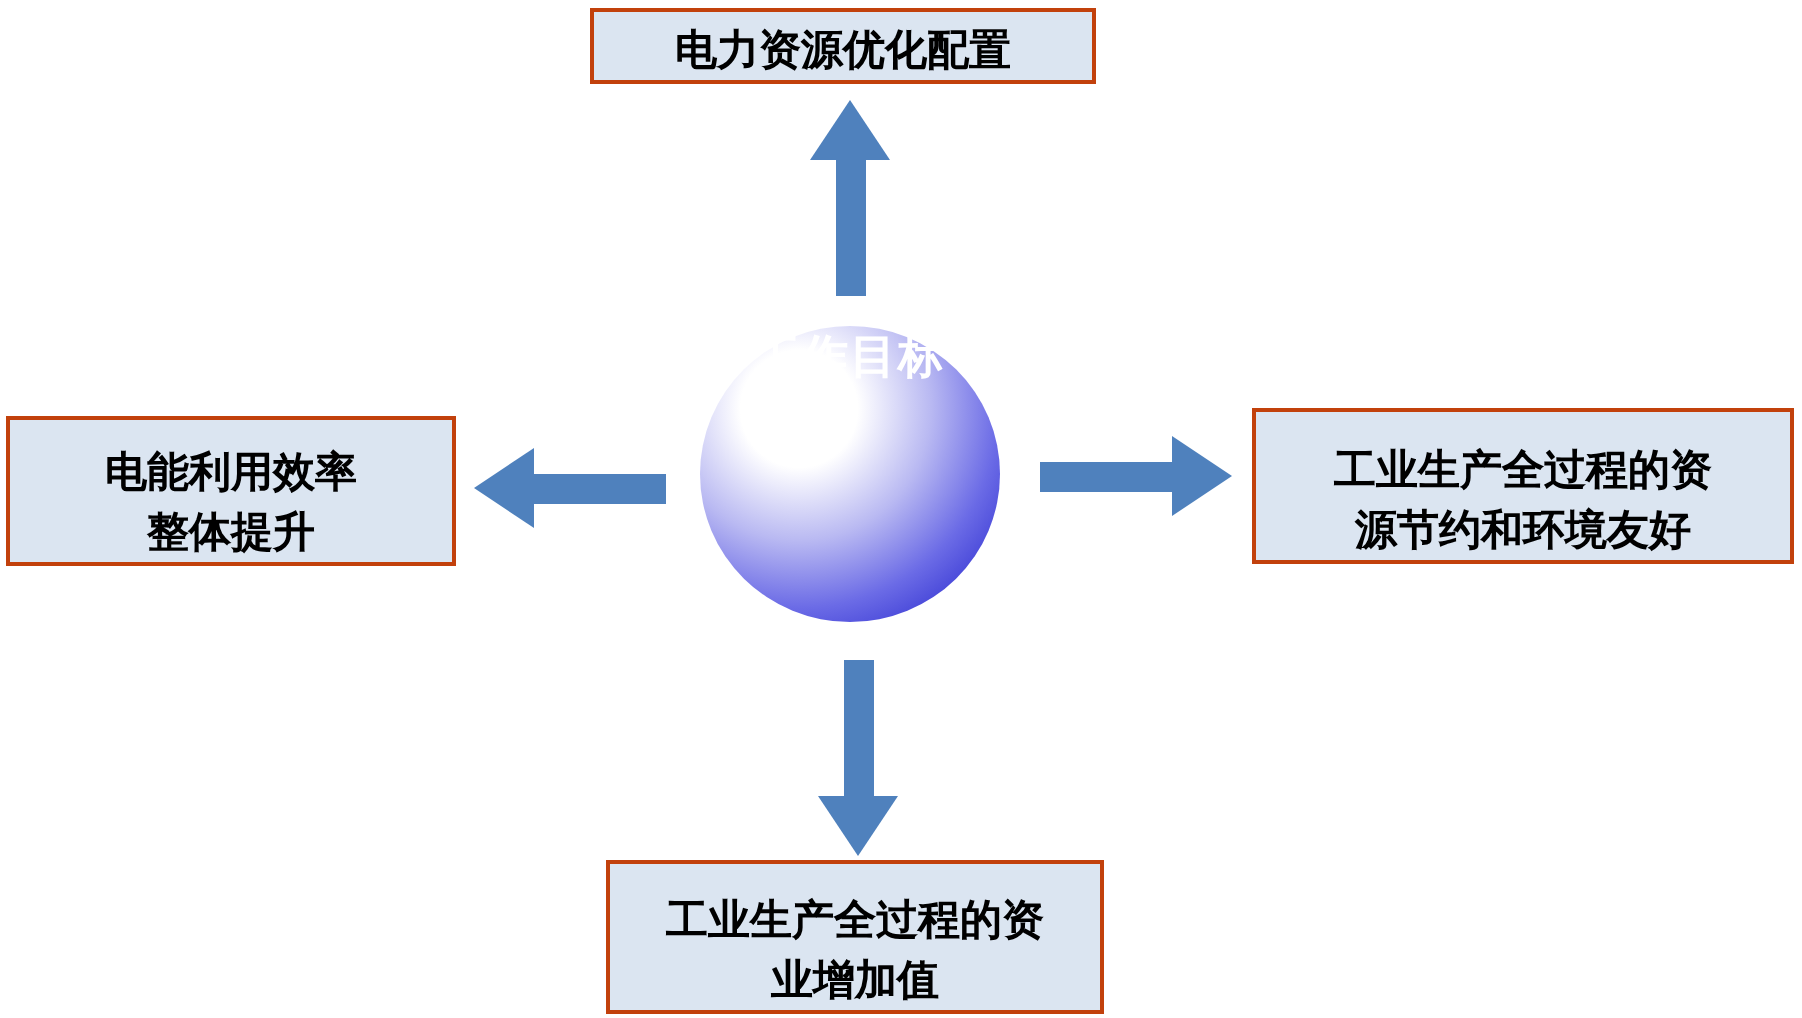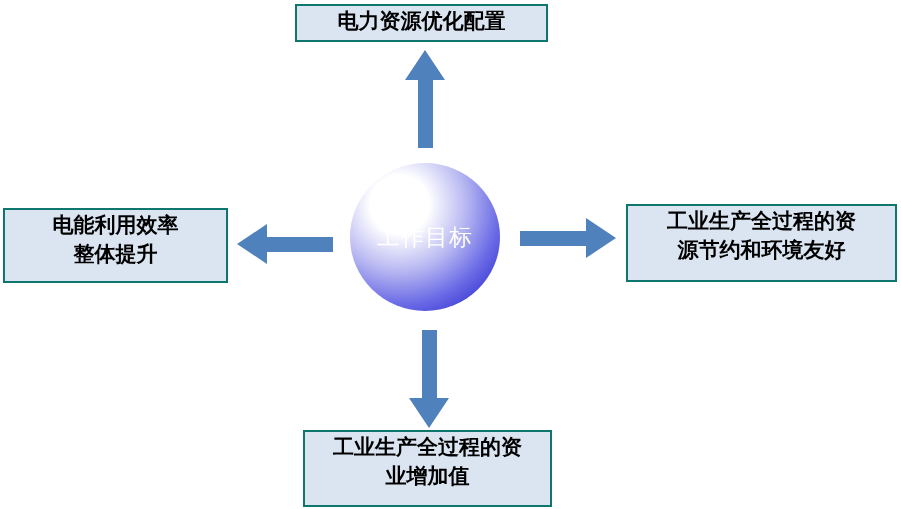--- a/index.html
+++ b/index.html
@@ -12,23 +12,23 @@
     width: 901px;
     height: 509px;
     background: #ffffff;
     font-family: "Liberation Sans", sans-serif;
     overflow: hidden;
   }
   .box {
     position: absolute;
     box-sizing: border-box;
     background: #dbe5f1;
-    border: 2px solid #0f766e;
+    border: 2px solid #c2410c;
     display: flex;
-    align-items: flex-start;
+    align-items: flex-end;
     justify-content: center;
     text-align: center;
     font-size: 21px;
     font-weight: bold;
     color: #000000;
     line-height: 1.4;
   }
   .box span {
     white-space: pre-line;
   }
@@ -40,25 +40,25 @@
   .circle {
     position: absolute;
     left: 350px;
     top: 163px;
     width: 150px;
     height: 148px;
     border-radius: 50%;
     background: radial-gradient(circle at 33% 28%,
       #ffffff 0%, #ffffff 20%, #b9b9f2 45%, #6b6be6 68%, #3434d2 88%, #2323bd 100%);
     display: flex;
-    align-items: center;
+    align-items: flex-start;
     justify-content: center;
     color: #ffffff;
     font-size: 23px;
-    font-weight: normal;
+    font-weight: bold;
     letter-spacing: 1px;
   }
 
   .arrow { position: absolute; }
 
   
   .arrow.v { display: flex; flex-direction: column; align-items: center; }
   .arrow.up   { left: 405px; top: 50px;  width: 40px; height: 98px; }
   .arrow.down { left: 409px; top: 330px; width: 40px; height: 98px; }
   .head-up {

